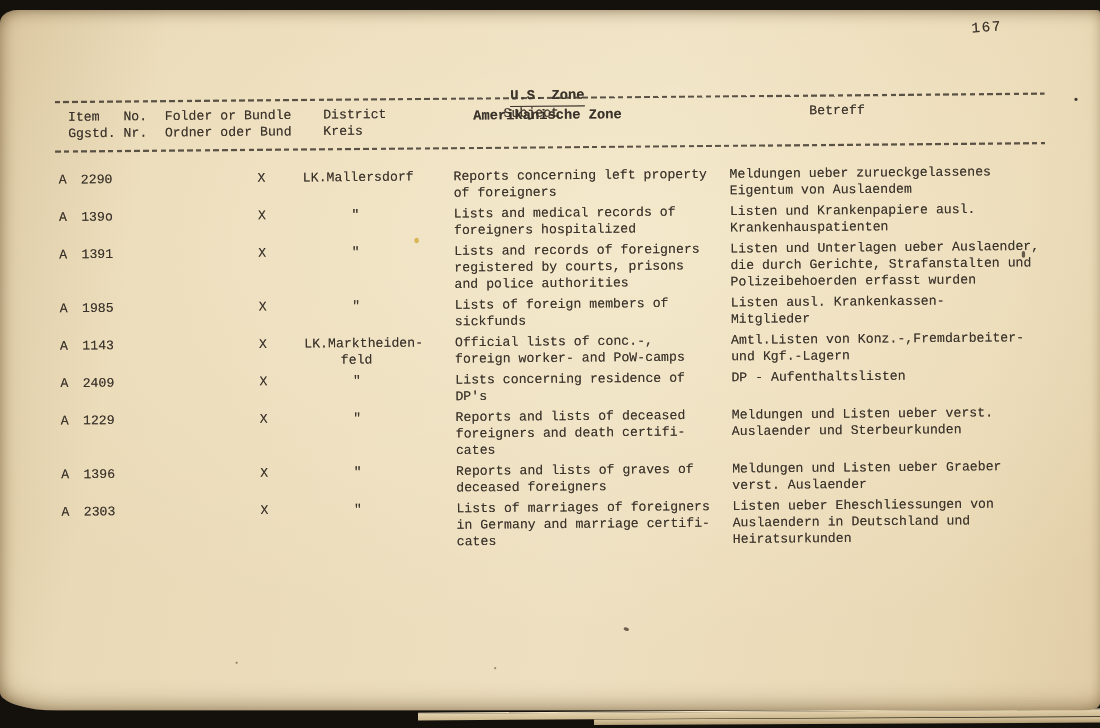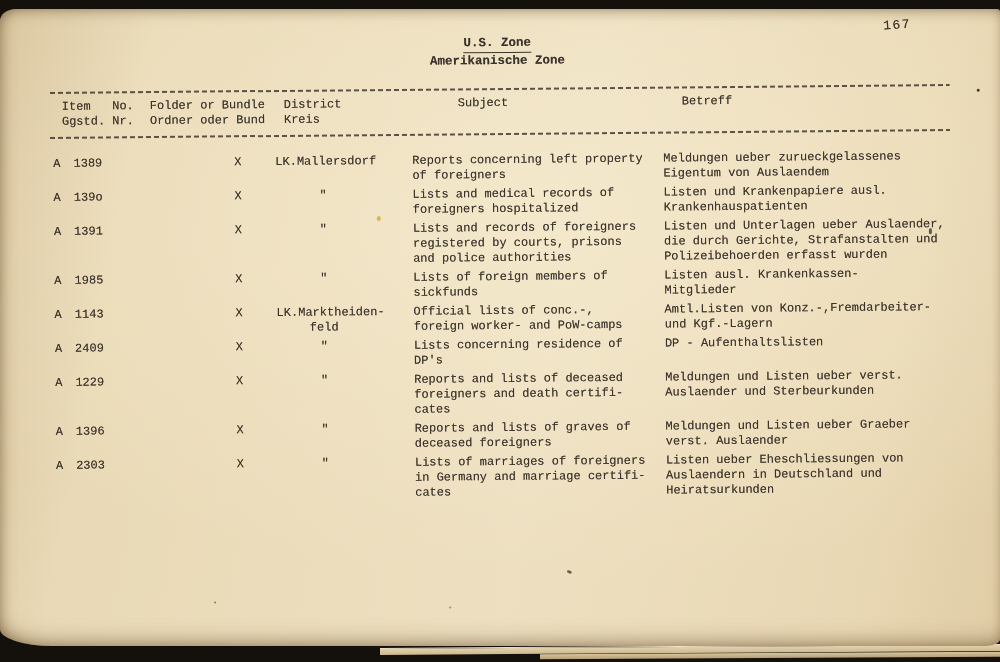--- a/index.html
+++ b/index.html
@@ -44,35 +44,35 @@
   .pageno {
     position:absolute; top:12px; left:886px;
     font-size:13px; letter-spacing:1.5px;
     transform:rotate(-4deg);
   }
   .titleblock {
     position:absolute; top:27px; left:0; width:100%;
     text-align:center; font-size:12.5px; line-height:15px;
     font-weight:bold;
   }
-  .titleblock .main { display:inline-block; border-bottom:1.5px solid #3a332b; padding-bottom:1px; }
+  .titleblock .main { display:inline-block; border-bottom:1.5px solid #3a332b; padding-bottom:1px;margin-top:44px; }
   .titleblock .sub  { font-weight:bold; margin-top:1px; }
   .table { position:absolute; top:79px; left:52px; width:900px; font-size:12px; line-height:15px; }
   .rule {
     height:2px;
     background:repeating-linear-gradient(to right, #453e34 0, #453e34 5px, rgba(0,0,0,0) 5px, rgba(0,0,0,0) 8px);
     opacity:.88;
   }
   .thead { position:relative; height:43px; }
   .thead span { position:absolute; top:6px; white-space:pre; }
   .h-item    { left:12px; }
   .h-folder  { left:100px; }
-  .h-district{ left:234px; }
+  .h-district{ left:244px; }
   .h-subject { left:408px; }
-  .h-betreff { left:632px; }
+  .h-betreff { left:686px; }
   .tbody { margin-top:18px; }
   .row {
     display:grid;
     grid-template-columns:150px 75px 95px 288px 292px;
     margin-bottom:4px;
     align-items:start;
   }
   .c-item { display:flex; }
   .c-item .ltr { margin-left:3px; }
   .c-item .num { margin-left:13px; }
@@ -119,21 +119,21 @@
         <span class="h-betreff">Betreff</span>
       </div>
 
       <div class="rule"></div>
 
       <div class="tbody">
 
         <div class="row">
           <div class="c-item">
               <span class="ltr">A</span>
-              <span class="num">1389</span>
+              <span class="num">2290</span>
             </div>
           <div class="c-folder">X</div>
           <div class="c-district">LK.Mallersdorf</div>
           <div class="c-subject">Reports concerning left property
 of foreigners</div>
           <div class="c-betreff">Meldungen ueber zurueckgelassenes
 Eigentum von Auslaendem</div>
         </div>
 
         <div class="row">

